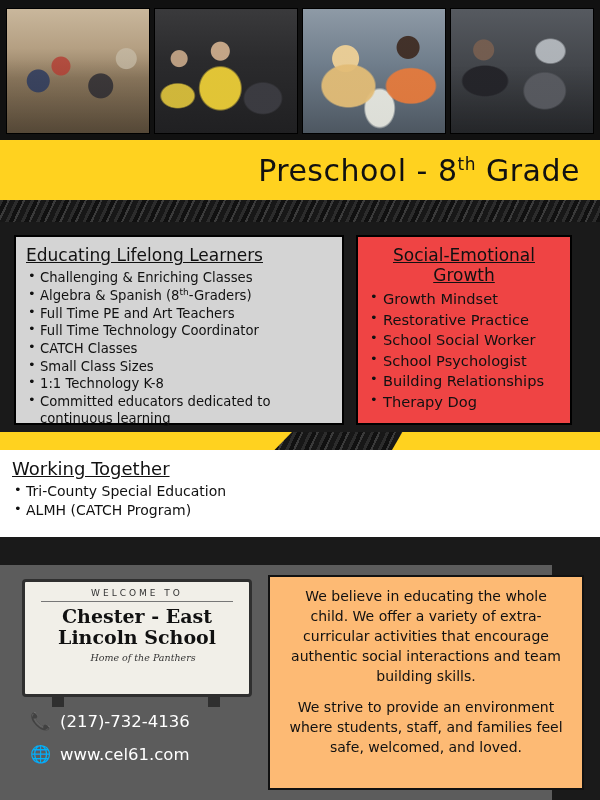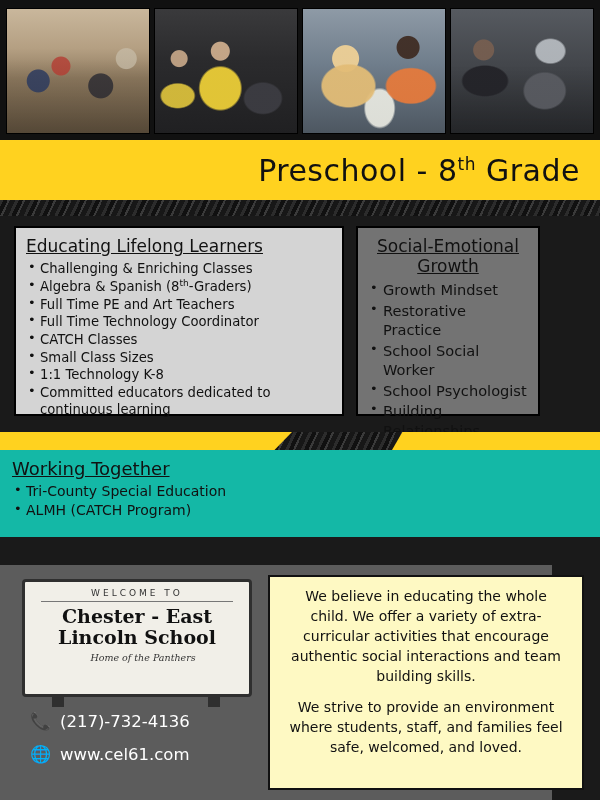--- a/index.html
+++ b/index.html
@@ -157,43 +157,43 @@
     left: 392px;
     width: 208px;
     height: 18px;
     background: #ffd21f;
     clip-path: polygon(5% 0, 100% 0, 100% 100%, 0 100%);
   }
 
   
   .panels {
     position: absolute;
-    top: 216px; left: 0;
+    top: 225px; left: 0;
     width: 600px;
     height: 210px;
     background: #1a1a1a;
   }
   .panel {
     position: absolute;
     top: 10px;
     box-sizing: border-box;
     padding: 8px 10px 10px 10px;
   }
   .panel-left {
     left: 14px;
     width: 330px;
     height: 190px;
     background: #d4d4d4;
     border: 2px solid #000;
   }
   .panel-right {
     left: 356px;
-    width: 184px;
+    width: 216px;
     height: 190px;
-    background: #737373;
+    background: #ef4444;
     border: 2px solid #000;
   }
   .panel-title {
     font-size: 17px;
     font-weight: 400;
     color: #111;
     text-decoration: underline;
     margin: 0 0 4px 0;
     line-height: 1.18;
   }
@@ -225,21 +225,21 @@
     margin-bottom: 1px;
   }
   li sup { font-size: 9px; vertical-align: super; }
 
   
   .working {
     position: absolute;
     top: 450px; left: 0;
     width: 600px;
     height: 87px;
-    background: #14b8a6;
+    background: #ffffff;
     box-sizing: border-box;
     padding: 8px 12px 0 12px;
   }
   .working h2 {
     margin: 0 0 3px 0;
     font-size: 18px;
     font-weight: 400;
     color: #111;
     text-decoration: underline;
   }
@@ -324,21 +324,21 @@
     align-items: center; justify-content: center;
     font-size: 17px;
     color: #ffffff;
   }
 
   .quote {
     position: absolute;
     left: 268px; top: 10px;
     width: 316px;
     height: 215px;
-    background: #fef9c3;
+    background: #fdba74;
     border: 2px solid #111;
     box-sizing: border-box;
     padding: 10px 16px;
     text-align: center;
   }
   .quote p {
     margin: 0 0 12px 0;
     font-size: 14px;
     line-height: 1.42;
     color: #111;

